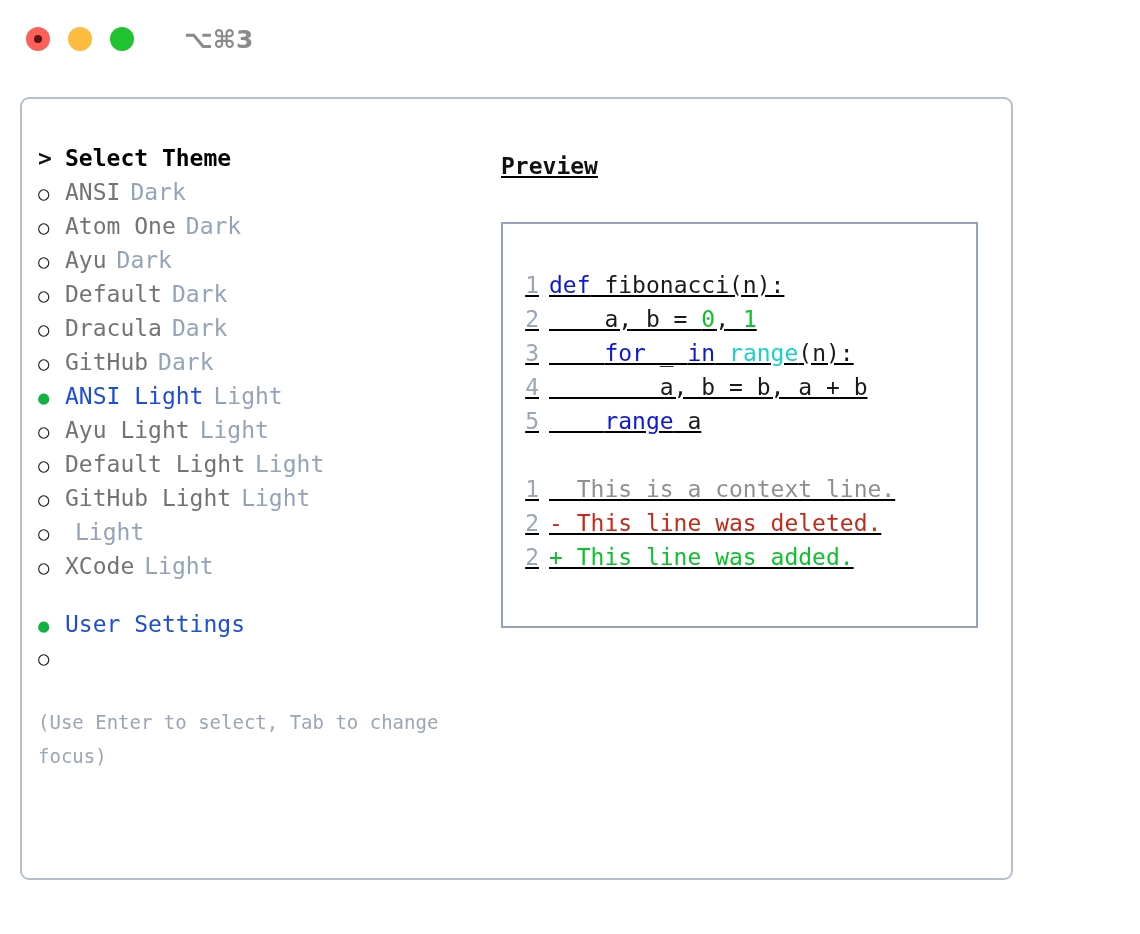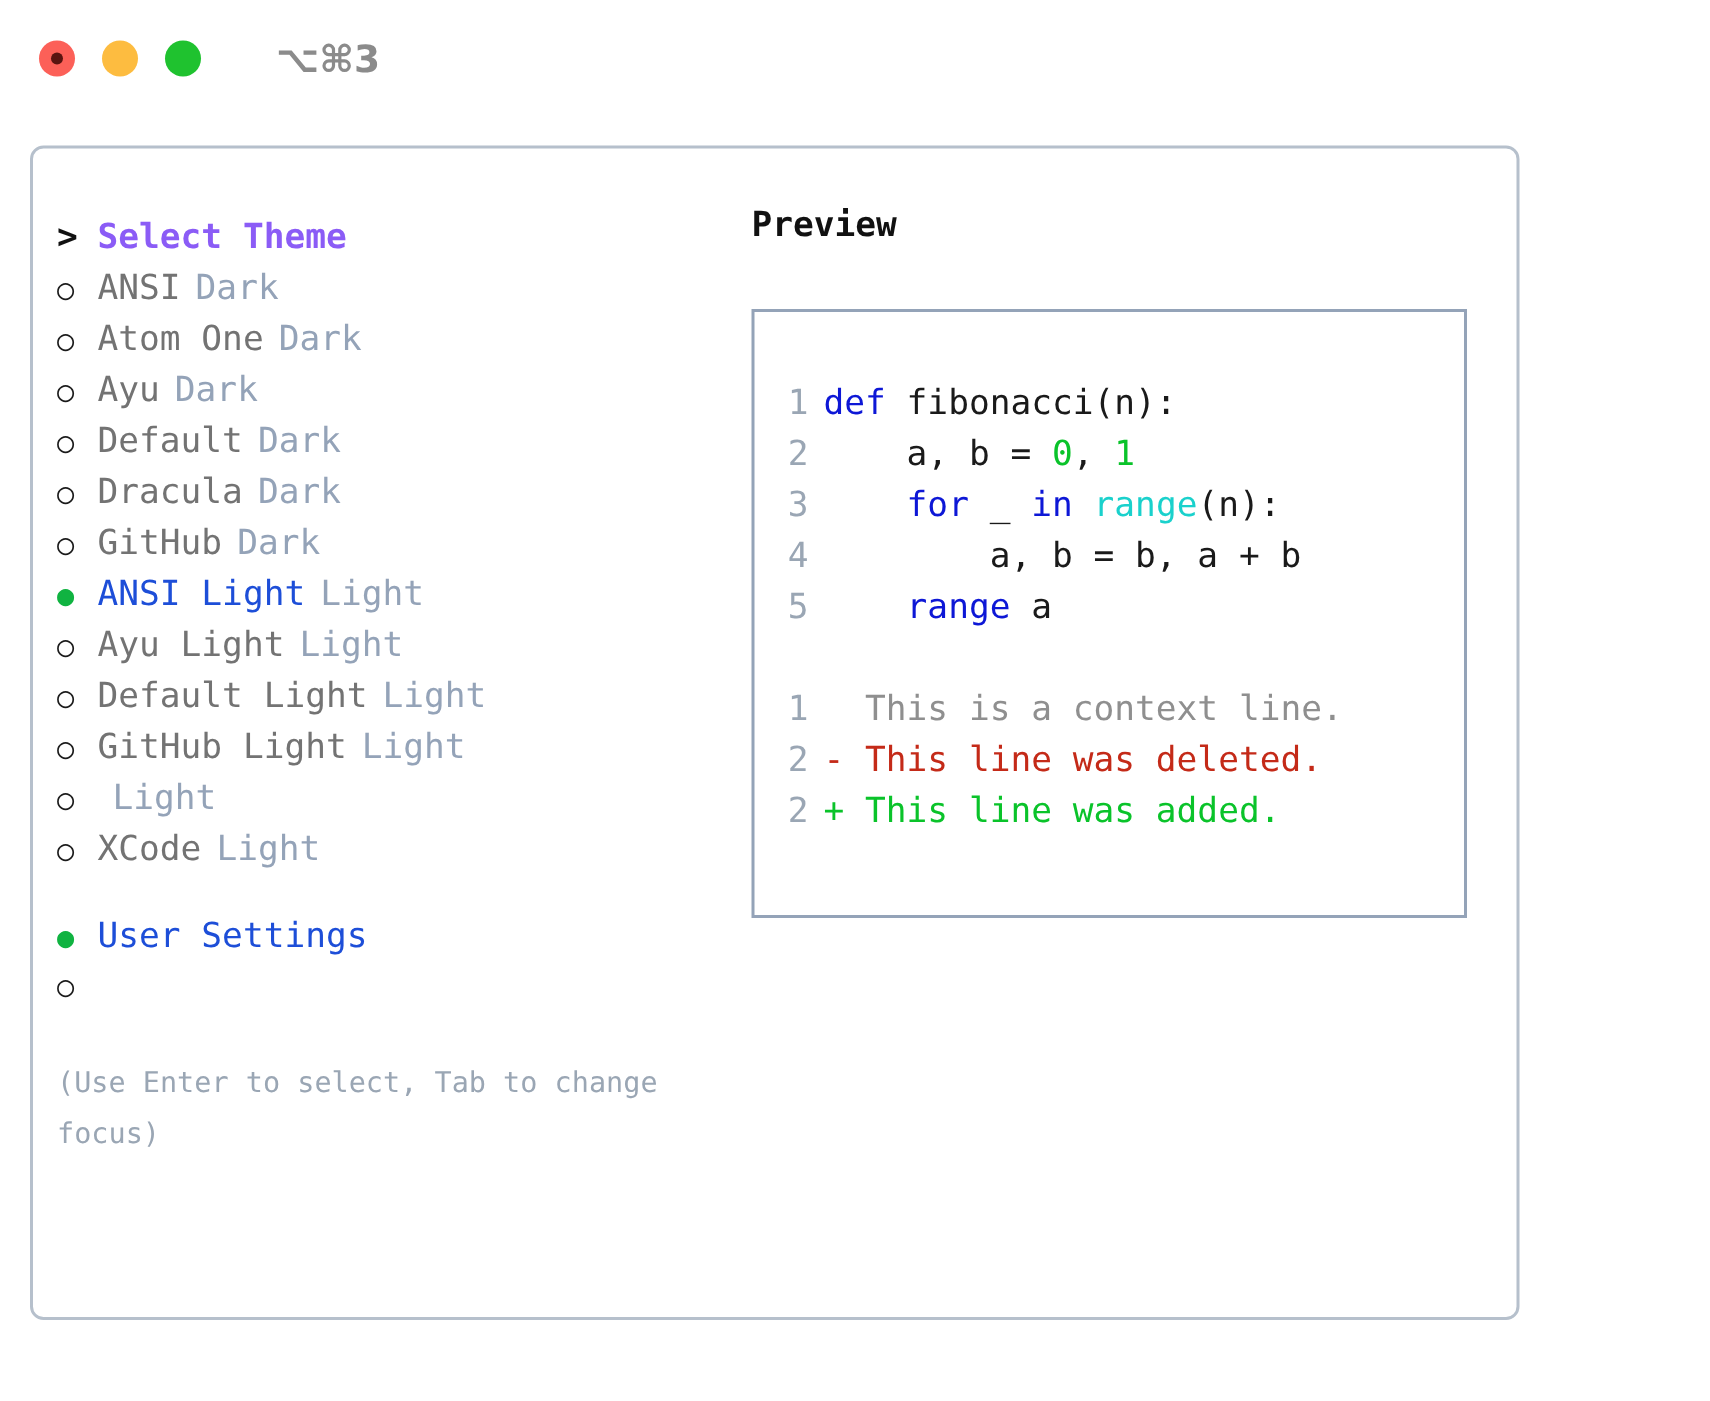--- a/index.html
+++ b/index.html
@@ -125,40 +125,41 @@
   }
   .marker.blank { color: transparent; }
 
   .label { color: #737373; font-weight: 700; }
   .label.normal { font-weight: 400; }
   .label.selected { color: #1d4ed8; font-weight: 400; }
   .suffix { color: #94a3b8; font-weight: 400; margin-left: 10px; }
 
   .section-header {
     font-weight: 700;
-    color: #8b5cf6;
+    color: #000000;
   }
 
   .spacer-sm { height: 24px; }
   .spacer-md { height: 30px; }
 
   .hint {
     color: #9aa6b4;
     font-size: 19px;
     line-height: 34px;
     width: 420px;
     white-space: normal;
   }
 
   
   .right-col {
     position: absolute;
     left: 479px;
-    top: 34px;
+    top: 50px;
     width: 490px;
+    text-decoration: underline;
   }
   .preview-title {
     font-size: 23px;
     line-height: 34px;
     font-weight: 700;
     color: #111111;
     margin-bottom: 39px;
   }
   .preview-box {
     width: 477px;

